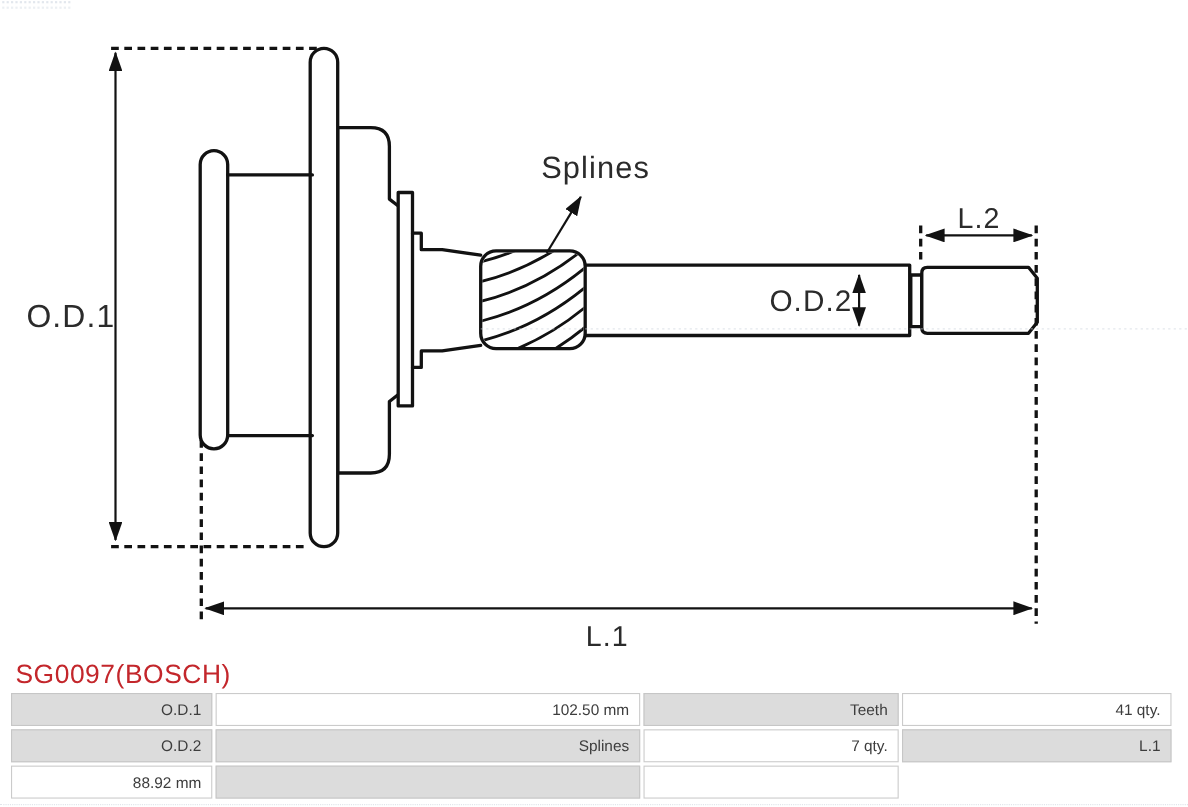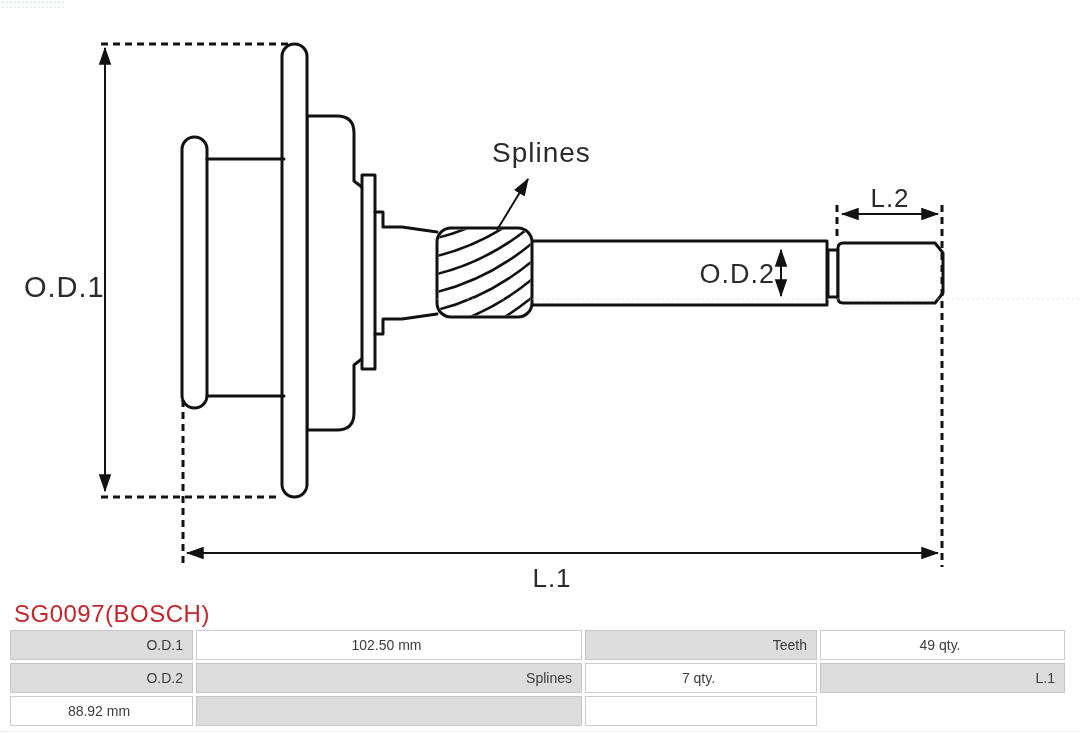--- a/index.html
+++ b/index.html
@@ -48,21 +48,21 @@
   .cell{
     border:1px solid var(--cell-border);
     font-size:14px;color:var(--cell-text);
     text-align:right;
     padding:0 9px 0 4px;
     line-height:28px;
     white-space:nowrap;
     overflow:hidden;
   }
   .cell.label{background:var(--label-bg);}
-  .cell.value{background:#ffffff;border-color:#cbcbcb;text-align:center;}
+  .cell.value{background:#ffffff;border-color:#cbcbcb;}
 </style>
 </head>
 <body>
 
 <div class="watermark">
   <div class="wrow"></div>
   <div class="wrow"></div>
 </div>
 
 <div class="drawing">
@@ -140,21 +140,21 @@
 </svg>
 </div>
 
 <div class="part-number">SG0097(BOSCH)</div>
 
 <div class="spec-table">
 
   <div class="cell label">O.D.1</div>
   <div class="cell value">102.50 mm</div>
   <div class="cell label">Teeth</div>
-  <div class="cell value">49 qty.</div>
+  <div class="cell value">41 qty.</div>
 
   <div class="cell label">O.D.2</div>
   <div class="cell label">Splines</div>
   <div class="cell value">7 qty.</div>
 
   <div class="cell label">L.1</div>
   <div class="cell value">88.92 mm</div>
   <div class="cell label"></div>
   <div class="cell value"></div>
 </div>

